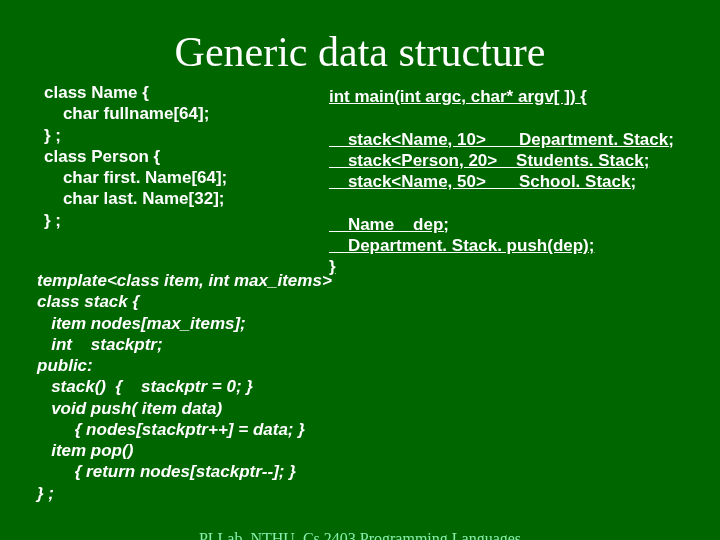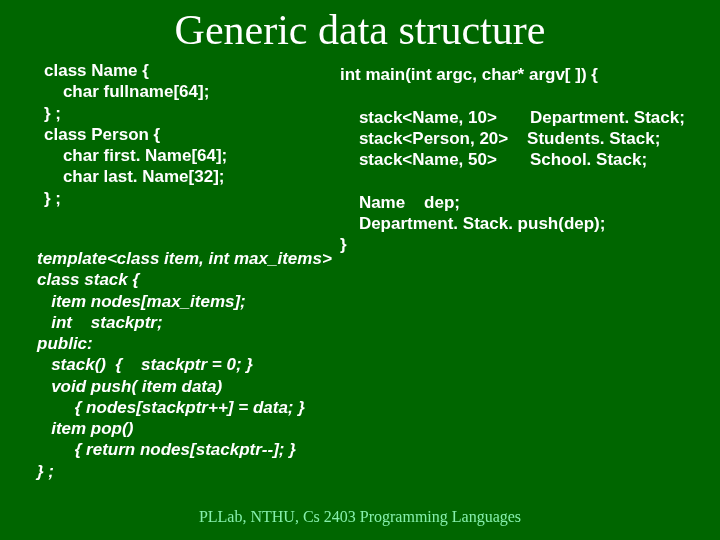--- a/index.html
+++ b/index.html
@@ -18,41 +18,43 @@
     position: relative;
     box-sizing: border-box;
   }
   .title {
     font-family: "Comic Sans MS", "Comic Sans", cursive;
     font-size: 42px;
     text-align: center;
     padding-top: 6px;
     padding-bottom: 6px;
     font-weight: normal;
+    margin-top: 22px;
   }
   .content {
     position: relative;
     width: 100%;
     height: 430px;
   }
   .code {
     white-space: pre;
     font-size: 17px;
     line-height: 1.25;
     font-weight: bold;
   }
   .left-block {
     position: absolute;
     left: 44px;
     top: 0;
   }
   .right-block {
     position: absolute;
-    left: 340px;
+    left: 329px;
     top: 4px;
+    text-decoration: underline;
   }
   .template-block {
     position: absolute;
     left: 37px;
     top: 188px;
     font-style: italic;
   }
   .footer {
     position: absolute;
     bottom: 14px;

